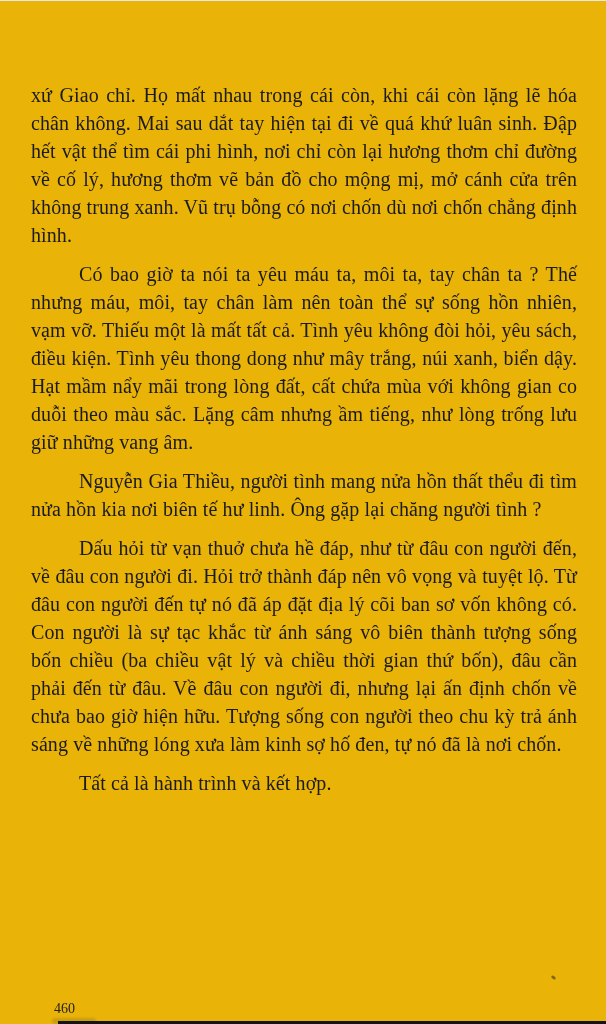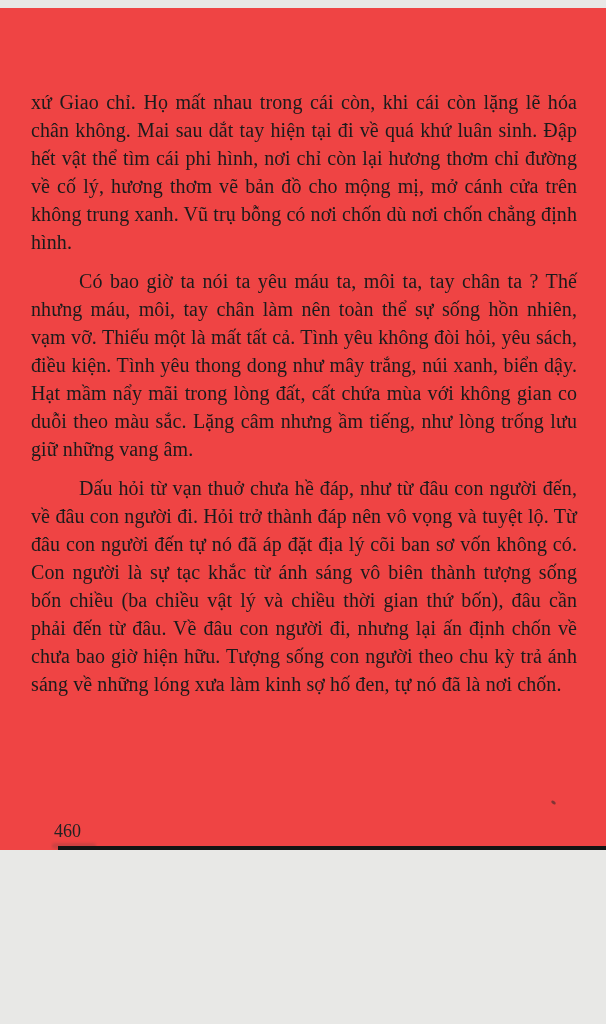--- a/index.html
+++ b/index.html
@@ -3,23 +3,23 @@
 <meta charset="utf-8">
 <style>
   html, body {
     margin: 0;
     padding: 0;
     background: #e8e8e6;
   }
   .page {
     position: relative;
     width: 606px;
-    height: 842px;
-    margin: 8px auto;
-    background: #ef4444;
+    height: 1024px;
+    margin: 1px auto;
+    background: #eab308;
     overflow: hidden;
     font-family: "Liberation Serif", "DejaVu Serif", serif;
     color: #1b1b1b;
   }
   .text-block {
     position: absolute;
     top: 80px;
     left: 31px;
     width: 546px;
     font-size: 20px;
@@ -30,21 +30,21 @@
   .text-block p {
     margin: 0 0 11px 0;
   }
   .text-block p.indent {
     text-indent: 48px;
   }
   .page-number {
     position: absolute;
     left: 54px;
     bottom: 8px;
-    font-size: 18px;
+    font-size: 14px;
     color: #222;
   }
   .smudge {
     position: absolute;
     left: 52px;
     bottom: 1px;
     width: 44px;
     height: 6px;
     background: rgba(60, 60, 60, 0.18);
     border-radius: 3px;
@@ -70,21 +70,23 @@
   }
 </style>
 </head>
 <body>
 
 <div class="page">
 
   <div class="text-block">
     <p>xứ Giao chỉ. Họ mất nhau trong cái còn, khi cái còn lặng lẽ hóa chân không. Mai sau dắt tay hiện tại đi về quá khứ luân sinh. Đập hết vật thể tìm cái phi hình, nơi chỉ còn lại hương thơm chỉ đường về cố lý, hương thơm vẽ bản đồ cho mộng mị, mở cánh cửa trên không trung xanh. Vũ trụ bỗng có nơi chốn dù nơi chốn chẳng định hình.</p>
     <p class="indent">Có bao giờ ta nói ta yêu máu ta, môi ta, tay chân ta ? Thế nhưng máu, môi, tay chân làm nên toàn thể sự sống hồn nhiên, vạm vỡ. Thiếu một là mất tất cả. Tình yêu không đòi hỏi, yêu sách, điều kiện. Tình yêu thong dong như mây trắng, núi xanh, biển dậy. Hạt mầm nẩy mãi trong lòng đất, cất chứa mùa với không gian co duỗi theo màu sắc. Lặng câm nhưng ầm tiếng, như lòng trống lưu giữ những vang âm.</p>
+    <p class="indent">Nguyễn Gia Thiều, người tình mang nửa hồn thất thểu đi tìm nửa hồn kia nơi biên tế hư linh. Ông gặp lại chăng người tình ?</p>
     <p class="indent">Dấu hỏi từ vạn thuở chưa hề đáp, như từ đâu con người đến, về đâu con người đi. Hỏi trở thành đáp nên vô vọng và tuyệt lộ. Từ đâu con người đến tự nó đã áp đặt địa lý cõi ban sơ vốn không có. Con người là sự tạc khắc từ ánh sáng vô biên thành tượng sống bốn chiều (ba chiều vật lý và chiều thời gian thứ bốn), đâu cần phải đến từ đâu. Về đâu con người đi, nhưng lại ấn định chốn về chưa bao giờ hiện hữu. Tượng sống con người theo chu kỳ trả ánh sáng về những lóng xưa làm kinh sợ hố đen, tự nó đã là nơi chốn.</p>
+    <p class="indent">Tất cả là hành trình và kết hợp.</p>
   </div>
 
   <div class="page-number">460</div>
 
   <div class="smudge"></div>
   <div class="speck"></div>
   <div class="scan-bar"></div>
 
 </div>
 

